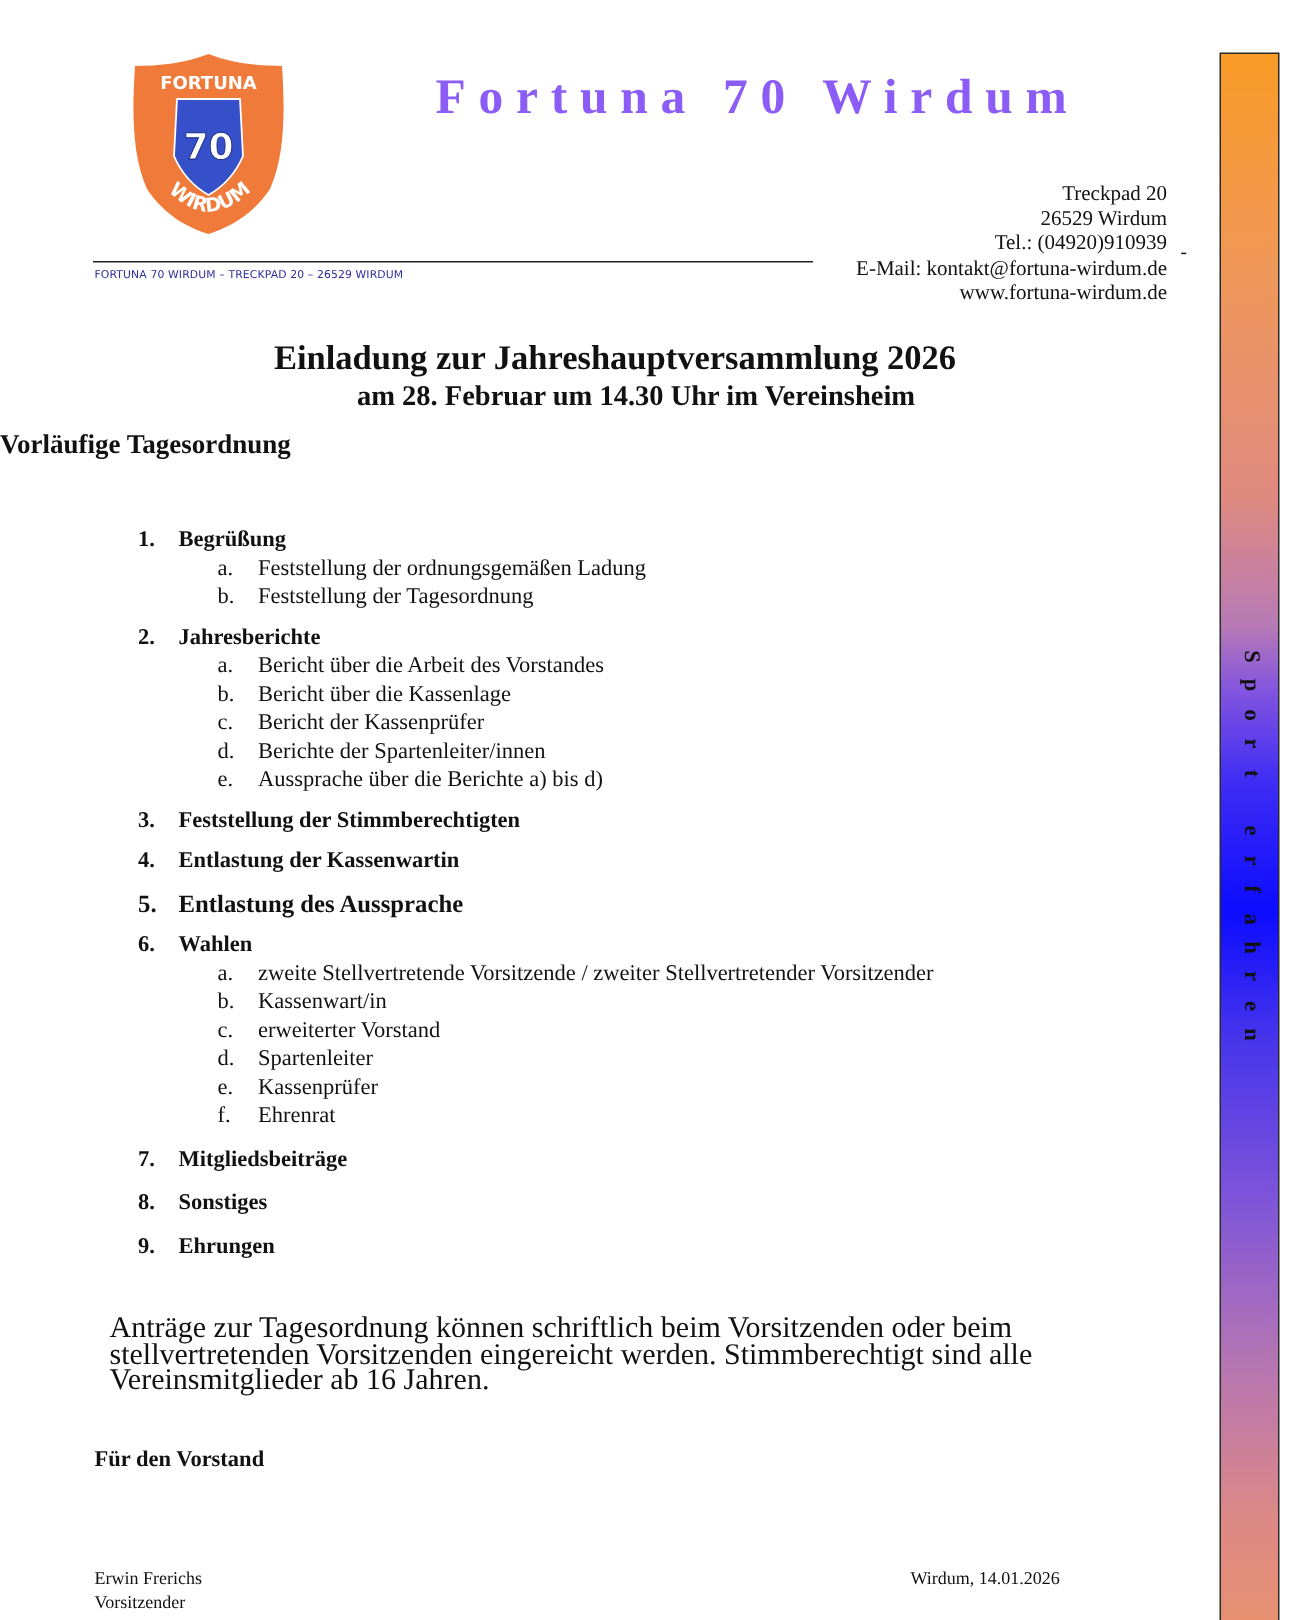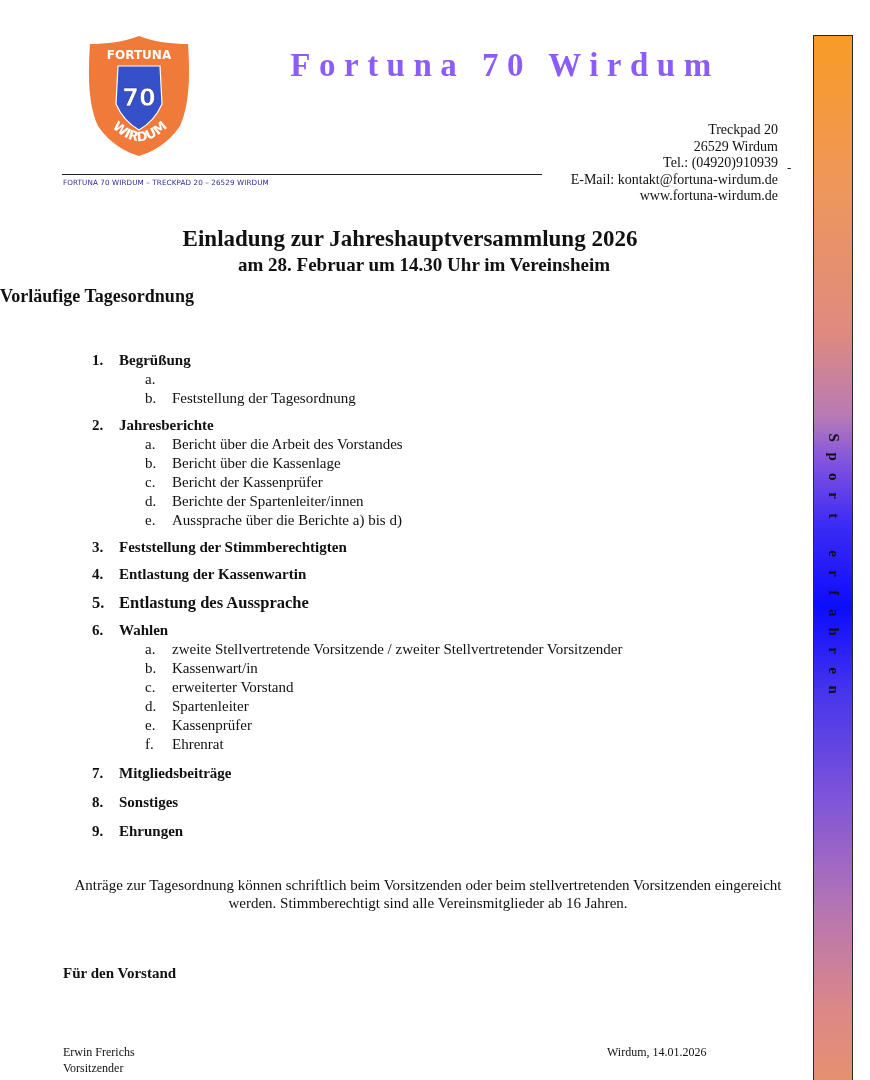--- a/index.html
+++ b/index.html
@@ -53,21 +53,21 @@
 
     .g1 { margin-bottom: 8px; }
     .g2 { margin-bottom: 8px; }
     .g3 { margin-bottom: 8px; }
     .g4 { margin-bottom: 9px; }
     .g5 { margin-bottom: 9px; }
     .g6 { margin-bottom: 10px; }
     .g7 { margin-bottom: 10px; }
     .g8 { margin-bottom: 10px; }
 
-    .paragraph { position: absolute; left: 63px; top: 877px; width: 730px; font-size: 15px; line-height: 17.5px; text-align: center; }
+    .paragraph { position: absolute; left: 73px; top: 877px; width: 730px; font-size: 20px; line-height: 17.5px; }
     .closing { position: absolute; left: 63px; top: 965px; font-size: 15px; font-weight: bold; }
     .sig-name { position: absolute; left: 63px; top: 1045px; font-size: 12px; line-height: 15.5px; }
     .sig-date { position: absolute; left: 607px; top: 1045px; font-size: 12px; }
   </style>
 </head>
 <body>
 
 <svg class="logo" viewBox="0 0 110 124">
   <path d="M55 2 C 40 8, 22 10, 6 10 C 4 40, 4 70, 14 92 C 26 110, 42 118, 55 122 C 68 118, 84 110, 96 92 C 106 70, 106 40, 104 10 C 88 10, 70 8, 55 2 Z" fill="#f07a3a"></path>
   <path d="M34 32 L76 32 L78 70 C 72 84, 62 92, 55 96 C 48 92, 38 84, 32 70 Z" fill="#3550c8" stroke="#ffffff" stroke-width="1.2"></path>
@@ -117,20 +117,21 @@
 
 <div class="agenda">
   <div class="agenda-item g1">
     <div class="item-head">
         <span class="num">1.</span>
         <span>Begrüßung</span>
       </div>
     <div class="sub-list">
       <div class="sub-item">
           <span class="letter">a.</span>
+          <span>Feststellung der ordnungsgemäßen Ladung</span>
         </div>
       <div class="sub-item">
           <span class="letter">b.</span>
           <span>Feststellung der Tagesordnung</span>
         </div>
     </div>
   </div>
 
   <div class="agenda-item g2">
     <div class="item-head">

